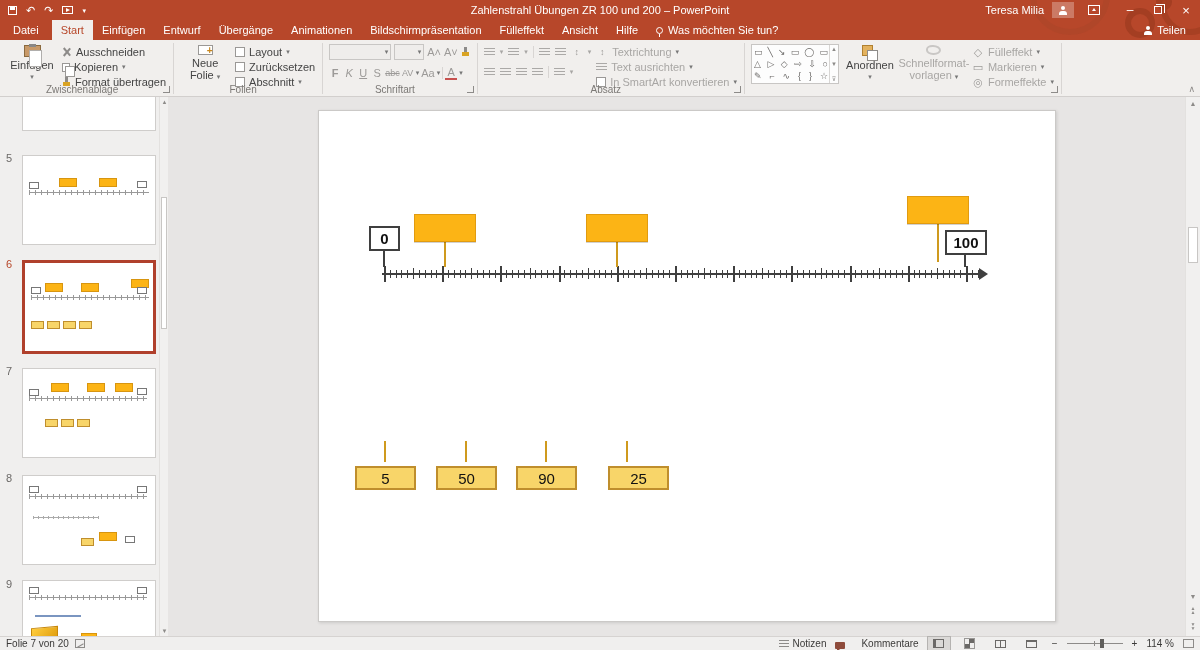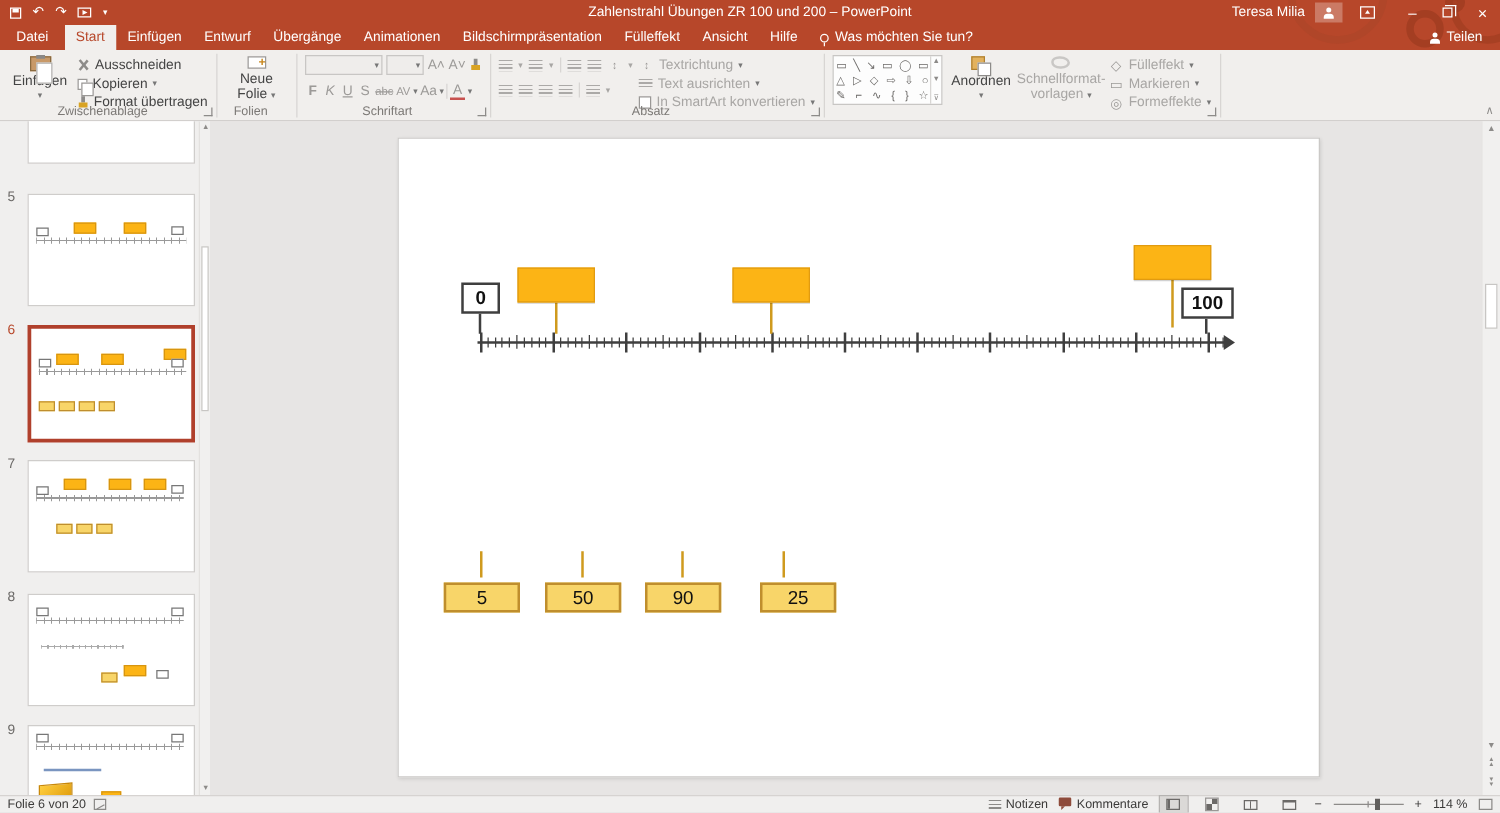--- a/index.html
+++ b/index.html
@@ -226,20 +226,36 @@
     <div class="glabel">Zwischenablage</div>
     <div class="launcher"></div>
   </div>
   <div class="vdiv"></div>
 
   <div class="grp">
     <div class="bigbtn">
       <span class="nslide"></span>
       <span>Neue</span>
       <span><span>Folie</span> <span class="caret">▾</span></span>
+    </div>
+    <div class="col">
+      <div class="srow">
+          <span class="mini"></span>
+          <span>Layout</span>
+          <span class="caret">▾</span>
+        </div>
+      <div class="srow">
+          <span class="mini"></span>
+          <span>Zurücksetzen</span>
+        </div>
+      <div class="srow">
+          <span class="mini"></span>
+          <span>Abschnitt</span>
+          <span class="caret">▾</span>
+        </div>
     </div>
     <div class="glabel">Folien</div>
   </div>
   <div class="vdiv"></div>
 
   <div class="grp" style="flex-direction:column;gap:6px;">
     <div style="display:flex;gap:3px;align-items:center;">
       <span class="combo">
           <span class="caret">▾</span>
         </span>
@@ -607,28 +623,28 @@
         <span>▲</span>
       </div>
     <div class="dbl" style="bottom:6px;">
         <span>▼</span>
         <span>▼</span>
       </div>
   </div>
 </div>
 
 <div class="status">
-  <span>Folie 6 von 20</span>
+  <span>Folie 7 von 20</span>
   <span class="proof"></span>
   <div class="sright">
     <span style="display:flex;align-items:center;gap:4px;">
         <span class="notesic"></span>
         <span>Notizen</span>
       </span>
-    <span style="display:flex;align-items:flex-start;gap:4px;">
+    <span style="display:flex;align-items:flex-end;gap:16px;">
         <span class="bubble"></span>
         <span>Kommentare</span>
       </span>
     <span class="vbtn on">
         <span class="ic-norm"></span>
       </span>
     <span class="vbtn">
         <span class="ic-sort"></span>
       </span>
     <span class="vbtn">

